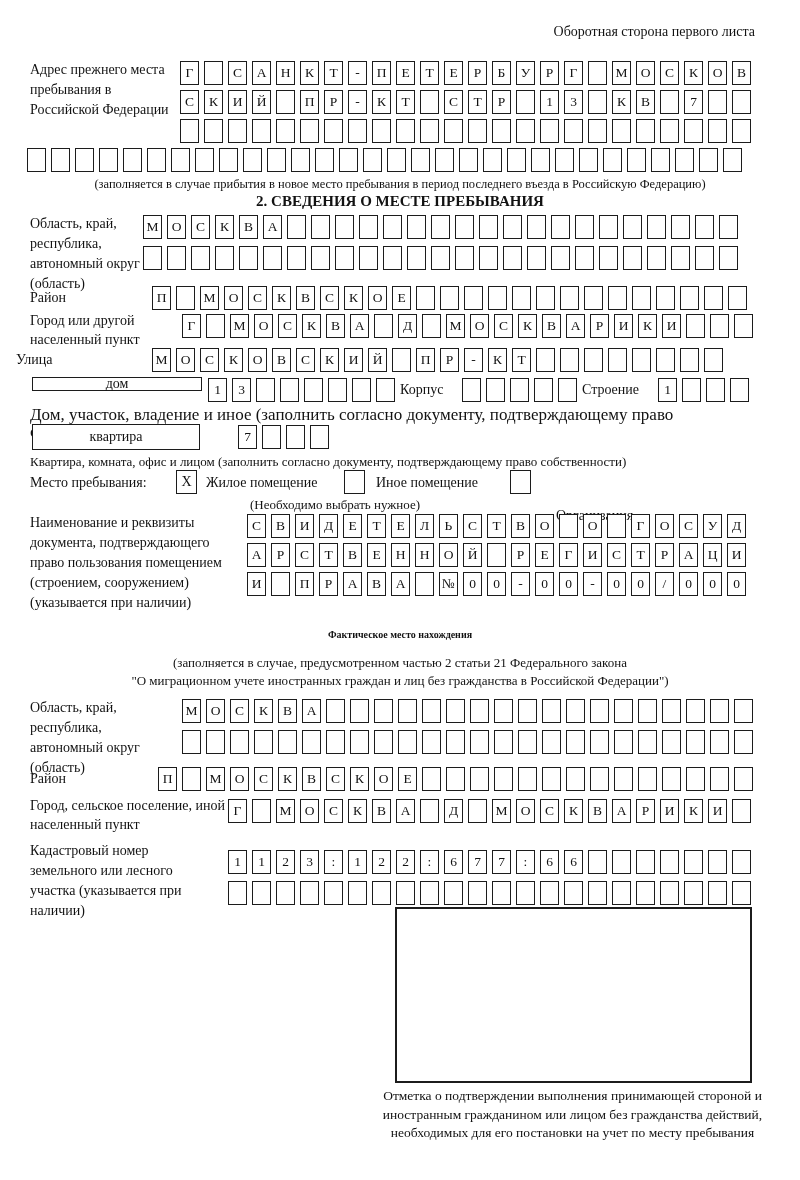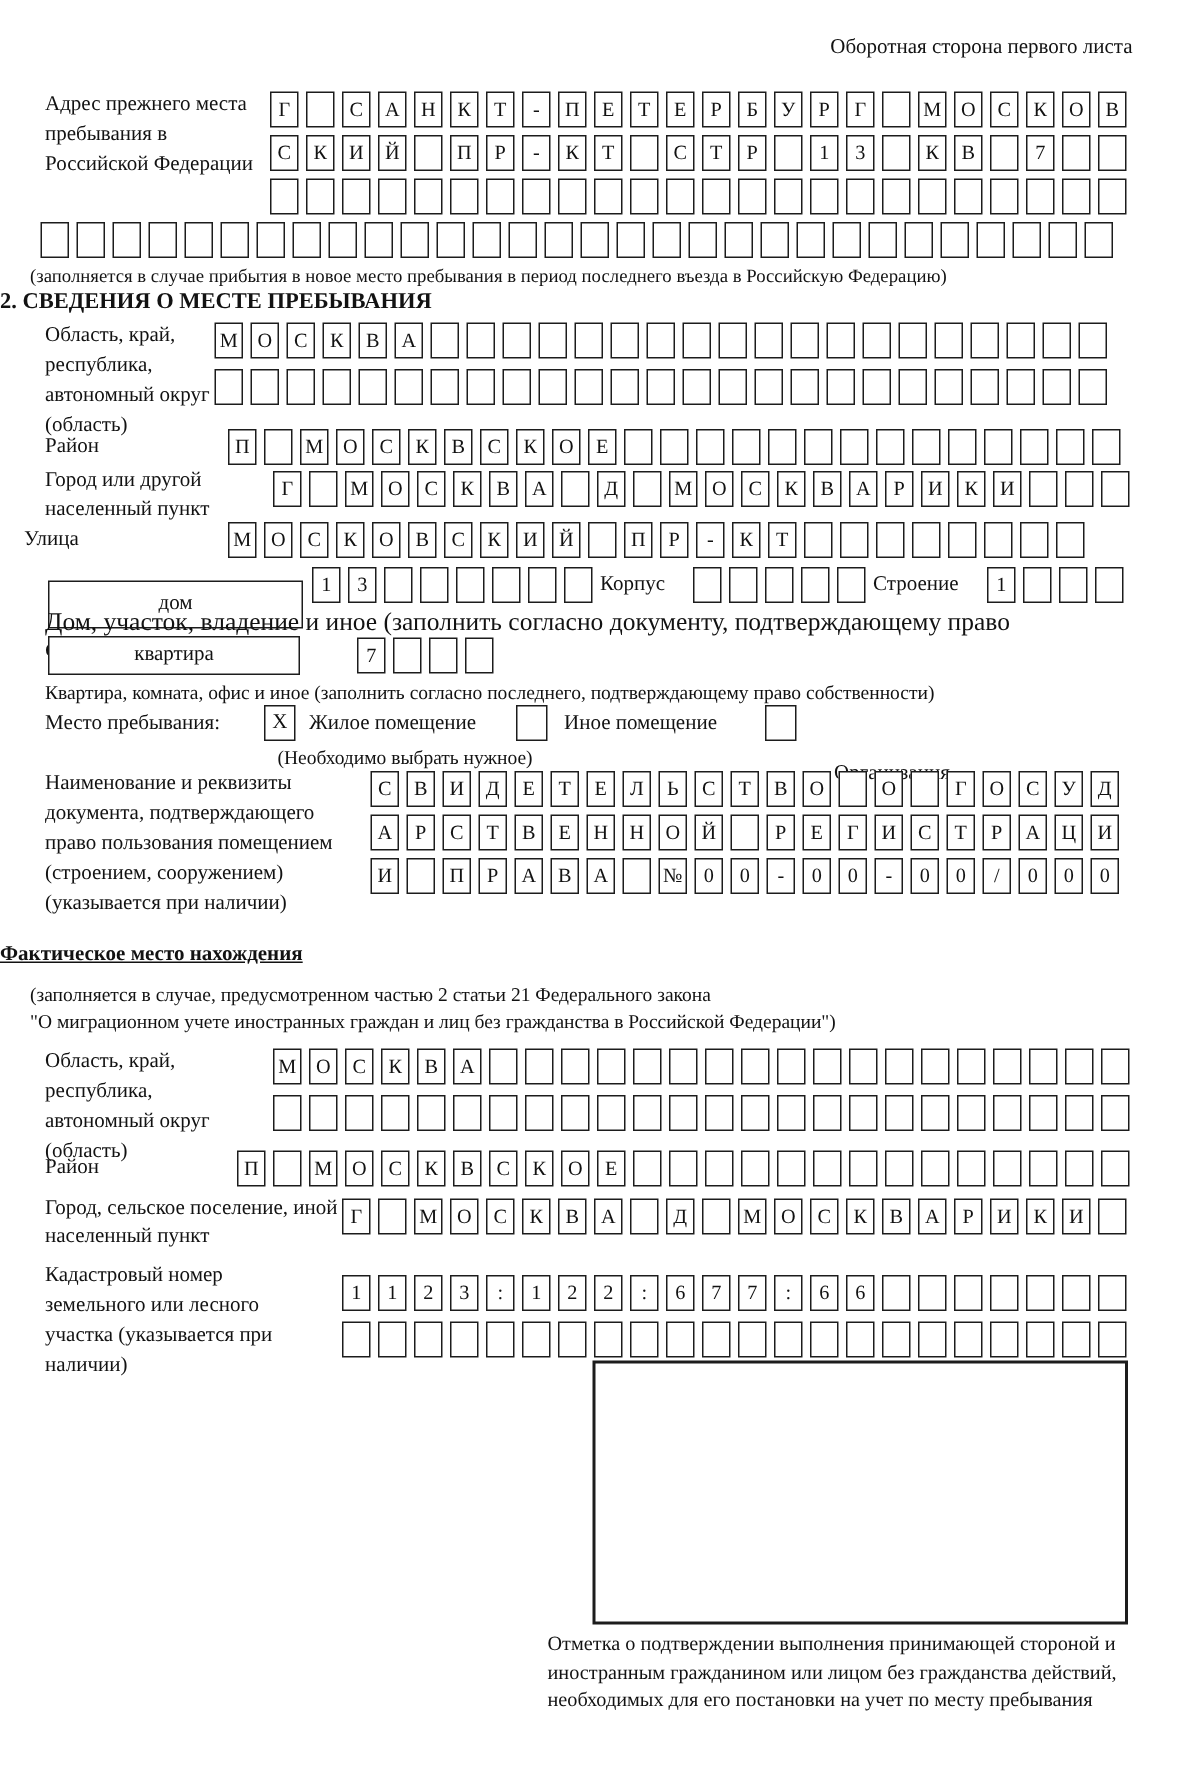--- a/index.html
+++ b/index.html
@@ -2,22 +2,22 @@
 <html><head>
 <meta charset="utf-8">
 <style>
   html,body{margin:0;padding:0;background:#fff;}
   .page{position:relative;width:800px;height:1180px;background:#fff;overflow:hidden;
         font-family:"Liberation Serif","DejaVu Serif",serif;color:#121212;}
   .abs{position:absolute;}
   .lbl{font-size:14px;line-height:20px;}
   .small-note{font-size:12.5px;line-height:17px;}
   .sec-title{font-size:15px;font-weight:bold;}
-  .sub-title{font-size:14px;font-weight:bold;text-decoration:underline;}
-  .center{text-align:left;}
+  .sub-title{font-size:10px;font-weight:bold;}
+  .center{text-align:center;}
   .right{text-align:right;}
   .cellrow{display:flex;gap:5px;}
   .cell{flex:0 0 19px;width:19px;height:24px;box-sizing:border-box;border:1.7px solid #1c1c1c;
         display:flex;align-items:center;justify-content:center;
         font-size:13.5px;line-height:22px;background:#fff;}
   .bigbox{box-sizing:border-box;border:1.7px solid #1c1c1c;display:flex;align-items:center;
           justify-content:center;font-size:14px;background:#fff;}
   .checkbox{width:21px;height:24px;box-sizing:border-box;border:1.7px solid #1c1c1c;
             display:flex;align-items:center;justify-content:center;font-size:14px;background:#fff;}
   .stampbox{box-sizing:border-box;border:2px solid #1c1c1c;background:#fff;}
@@ -278,21 +278,21 @@
       <span class="cell"></span>
       <span class="cell"></span>
       <span class="cell"></span>
       <span class="cell"></span>
       <span class="cell"></span>
       <span class="cell"></span>
       <span class="cell"></span>
       <span class="cell"></span>
     </div>
 
-  <div class="abs bigbox" style="top:387px;left:32px;width:170px;height:32px;">дом</div>
+  <div class="abs bigbox" style="top:377px;left:32px;width:170px;height:14px;">дом</div>
   <div class="abs cellrow" style="top:378px;left:208px;">
       <span class="cell">1</span>
       <span class="cell">3</span>
       <span class="cell"></span>
       <span class="cell"></span>
       <span class="cell"></span>
       <span class="cell"></span>
       <span class="cell"></span>
       <span class="cell"></span>
     </div>
@@ -313,21 +313,21 @@
     </div>
   <div class="abs small-note" style="top:406px;left:30px;width:740px;font-size:17px;">Дом, участок, владение и иное (заполнить согласно документу, подтверждающему право собственности)</div>
 
   <div class="abs bigbox" style="top:424px;left:32px;width:168px;height:26px;">квартира</div>
   <div class="abs cellrow" style="top:425px;left:238px;">
       <span class="cell">7</span>
       <span class="cell"></span>
       <span class="cell"></span>
       <span class="cell"></span>
     </div>
-  <div class="abs small-note" style="top:453px;left:30px;width:740px;font-size:13px;">Квартира, комната, офис и иное (заполнить согласно последнего, подтверждающему право собственности)</div>
+  <div class="abs small-note" style="top:453px;left:30px;width:740px;font-size:13px;">Квартира, комната, офис и лицом (заполнить согласно документу, подтверждающему право собственности)</div>
 
   <div class="abs lbl" style="top:473px;left:30px;">Место пребывания:</div>
   <div class="abs checkbox" style="top:470px;left:176px;">X</div>
   <div class="abs lbl" style="top:473px;left:206px;">Жилое помещение</div>
   <div class="abs checkbox" style="top:470px;left:344px;"></div>
   <div class="abs lbl" style="top:473px;left:376px;">Иное помещение</div>
   <div class="abs checkbox" style="top:470px;left:510px;"></div>
   <div class="abs lbl" style="top:473px;left:556px;margin-top:33px;">Организация</div>
   <div class="abs small-note center" style="top:496px;left:185px;width:300px;font-size:13px;">(Необходимо выбрать нужное)</div>
 

